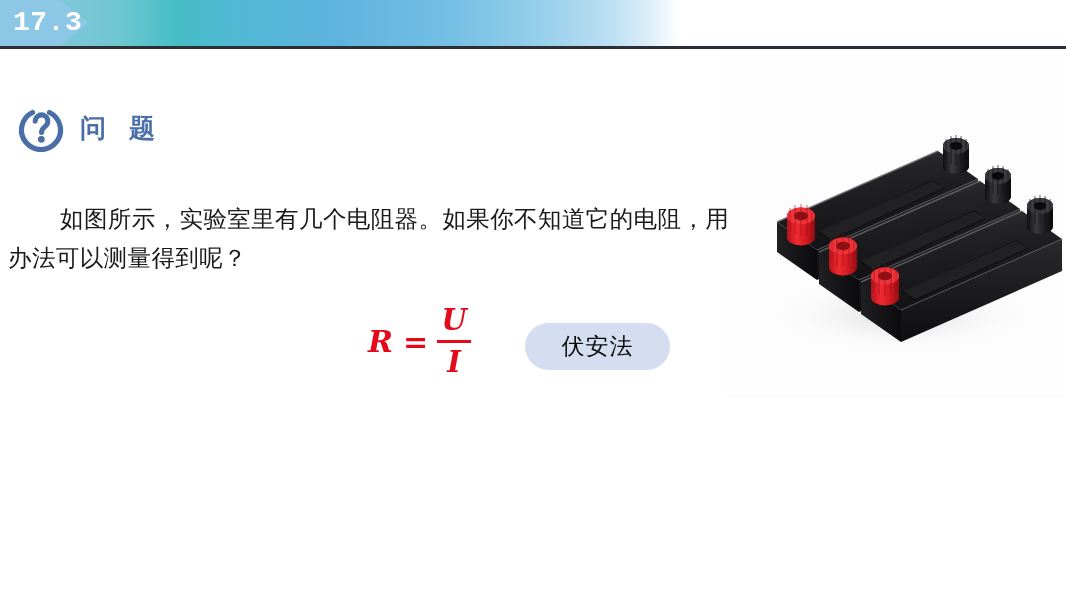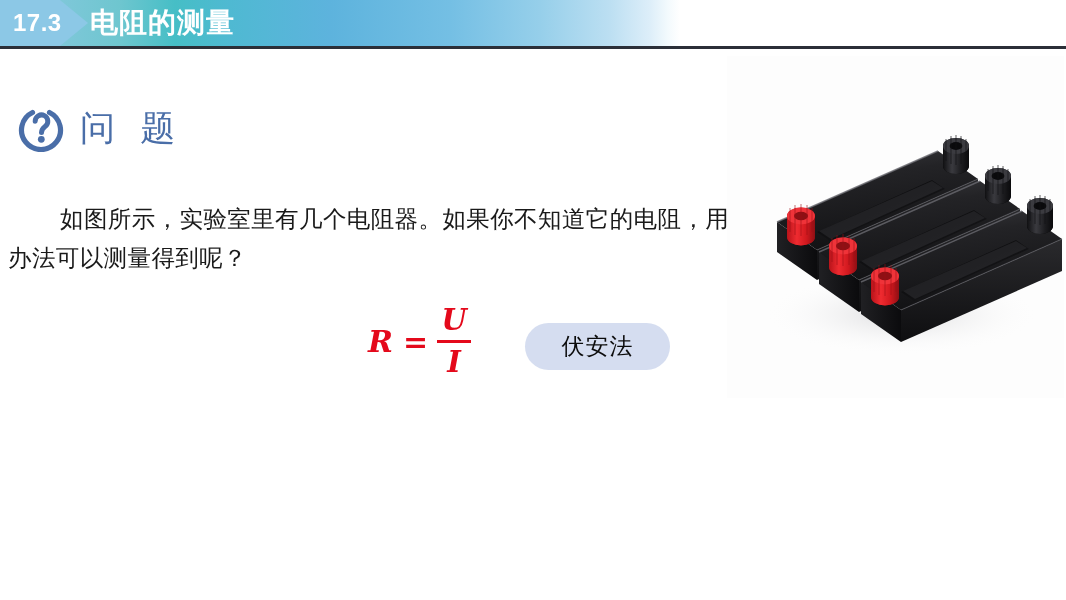--- a/index.html
+++ b/index.html
@@ -44,26 +44,26 @@
     top: 0;
     width: 88px;
     height: 46px;
     background: #8cc8e6;
     clip-path: polygon(0 0, 60px 0, 88px 50%, 60px 100%, 0 100%);
   }
   .section-number {
     position: absolute;
     left: 13px;
     top: 6px;
-    font-size: 24px;
+    font-size: 28px;
     font-weight: bold;
     color: #ffffff;
     letter-spacing: 0.5px;
     line-height: 34px;
-    font-family: Liberation Sans, sans-serif;
+    font-family: Liberation Mono, monospace;
   }
   .header-title {
     position: absolute;
     left: 90px;
     top: 3px;
     font-size: 28px;
     font-weight: bold;
     color: #ffffff;
     line-height: 40px;
     letter-spacing: 1px;
@@ -89,22 +89,22 @@
   }
   .question-icon {
     position: relative;
     width: 46px;
     height: 46px;
     flex: 0 0 46px;
   }
   .question-icon svg { display: block; }
   .question-label {
     margin-left: 16px;
-    font-size: 35px;
-    font-weight: normal;
+    font-size: 26px;
+    font-weight: bold;
     color: #4a6ea8;
     letter-spacing: 7px;
     font-family: "DejaVu Sans", "Liberation Sans", sans-serif;
     line-height: 1;
     padding-bottom: 2px;
   }
 
   
   .body-text {
     position: absolute;
@@ -194,21 +194,20 @@
     overflow: hidden;
   }
   .photo-frame svg { display: block; }
 </style>
 </head>
 <body>
 
 <div class="header-bar">
   <div class="section-chevron"></div>
   <div class="section-number">17.3</div>
-  <div class="header-title">电阻的测量</div>
 </div>
 <div class="header-divider"></div>
 
 <div class="question-heading">
   <span class="question-icon">
     <svg width="46" height="46" viewBox="0 0 46 46" aria-hidden="true">
 
       <path d="M 14.5 6.5
                A 19.5 19.5 0 1 0 31.5 6.5" fill="none" stroke="#4a6ea8" stroke-width="5.2" stroke-linecap="round"></path>
 

